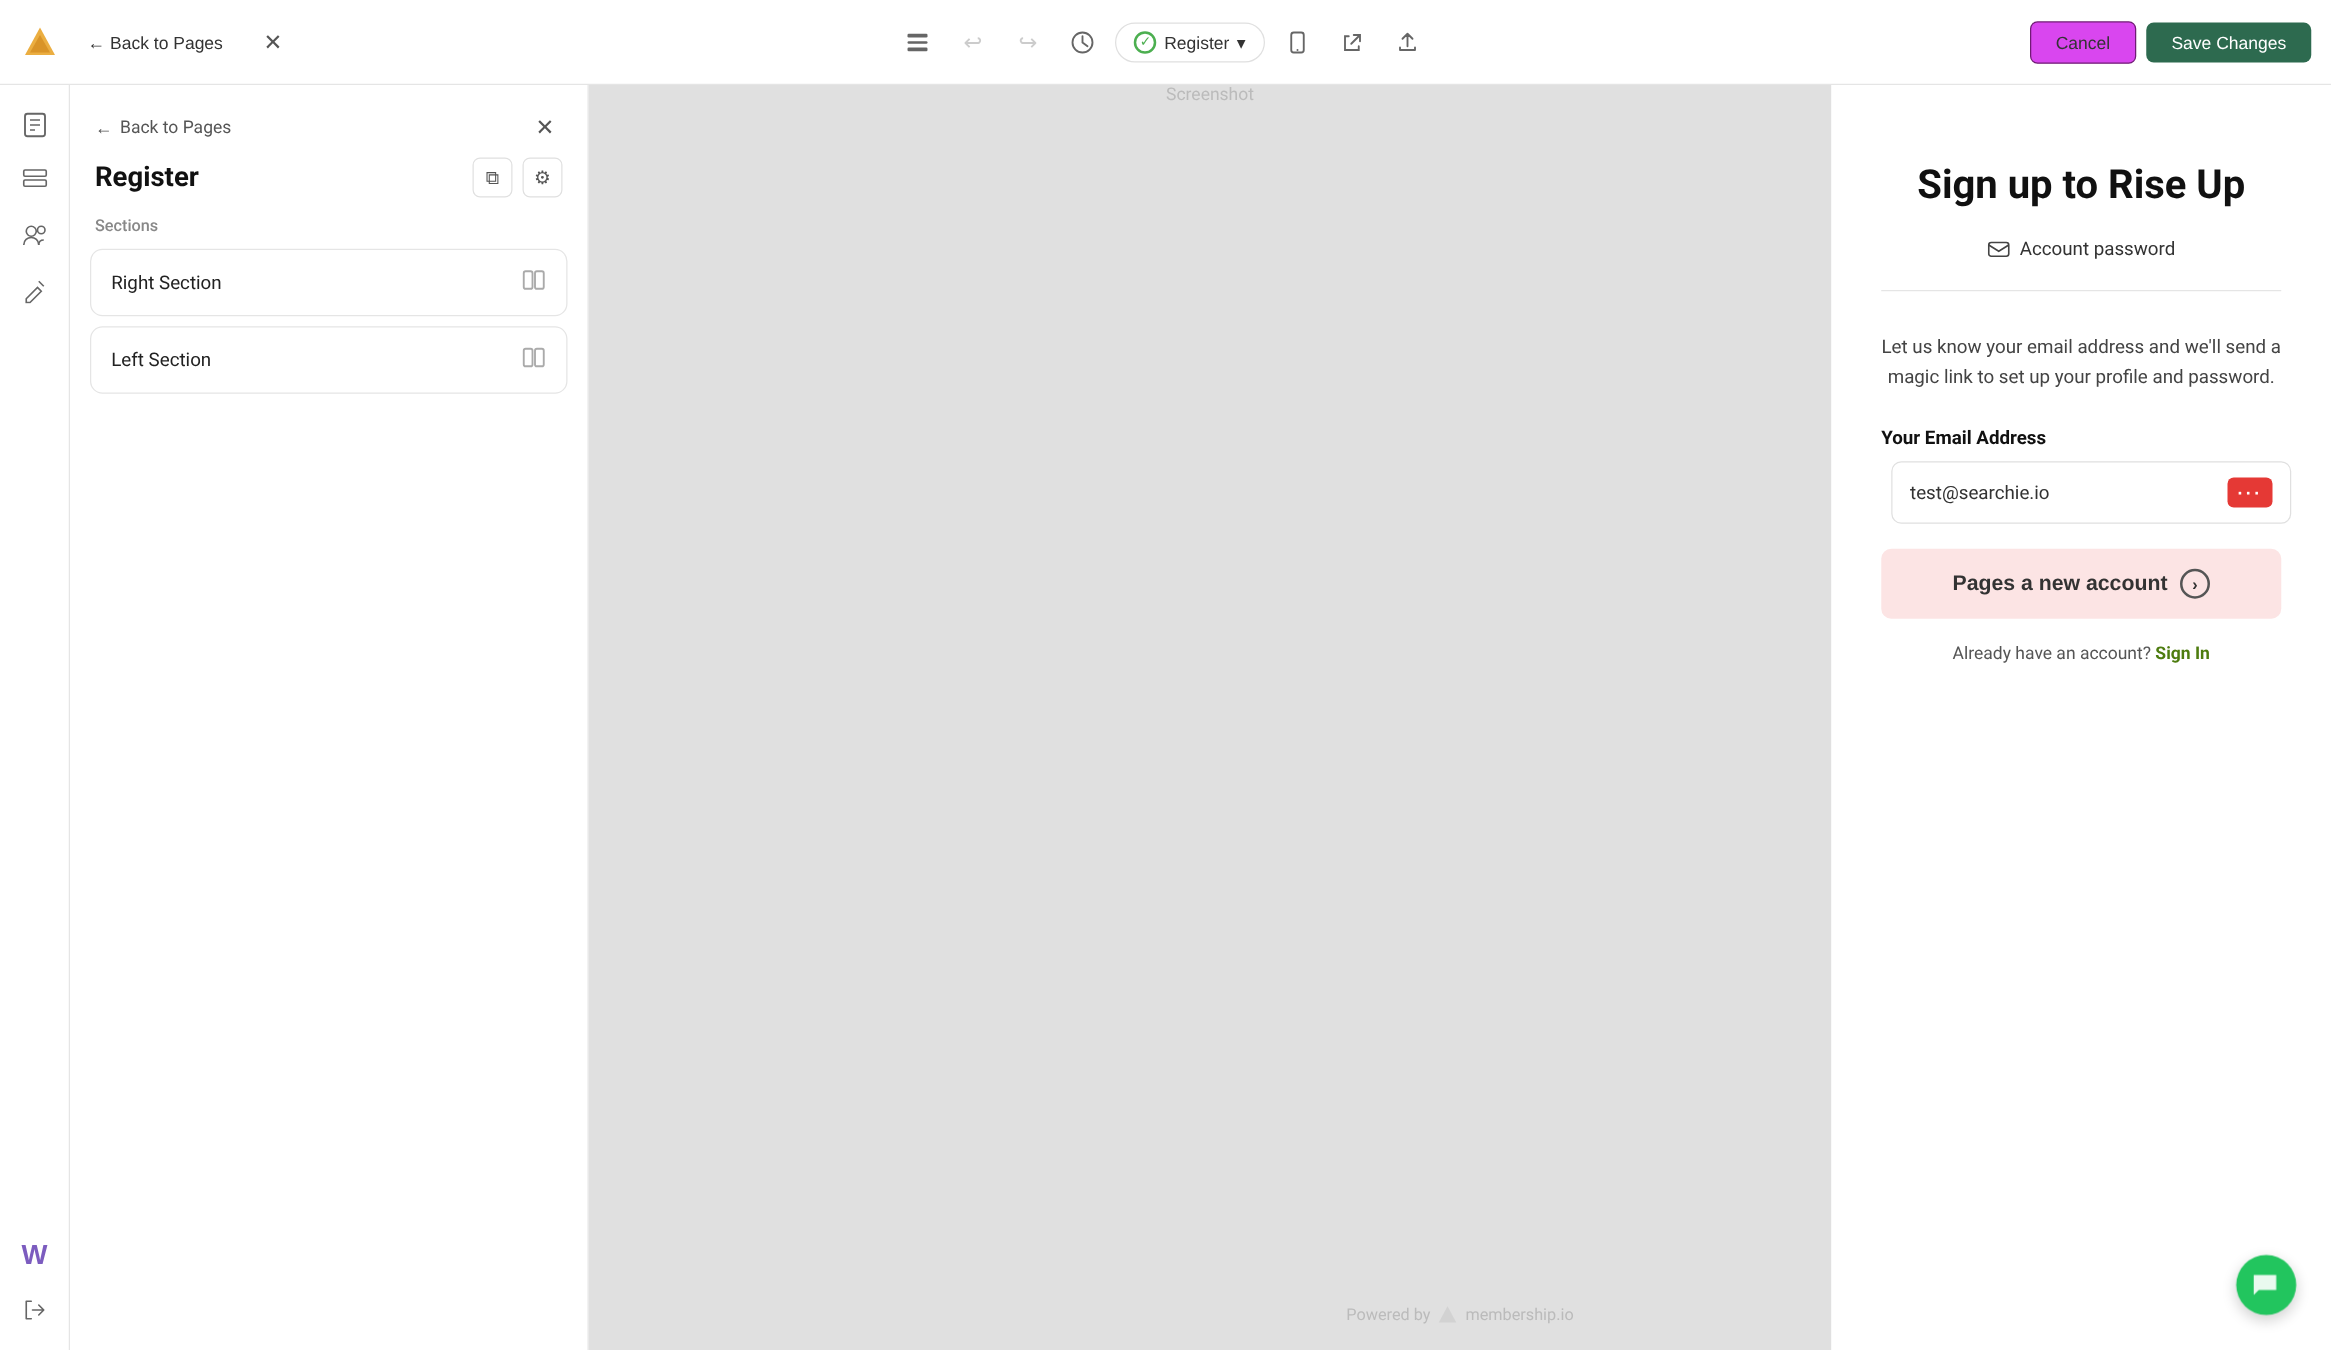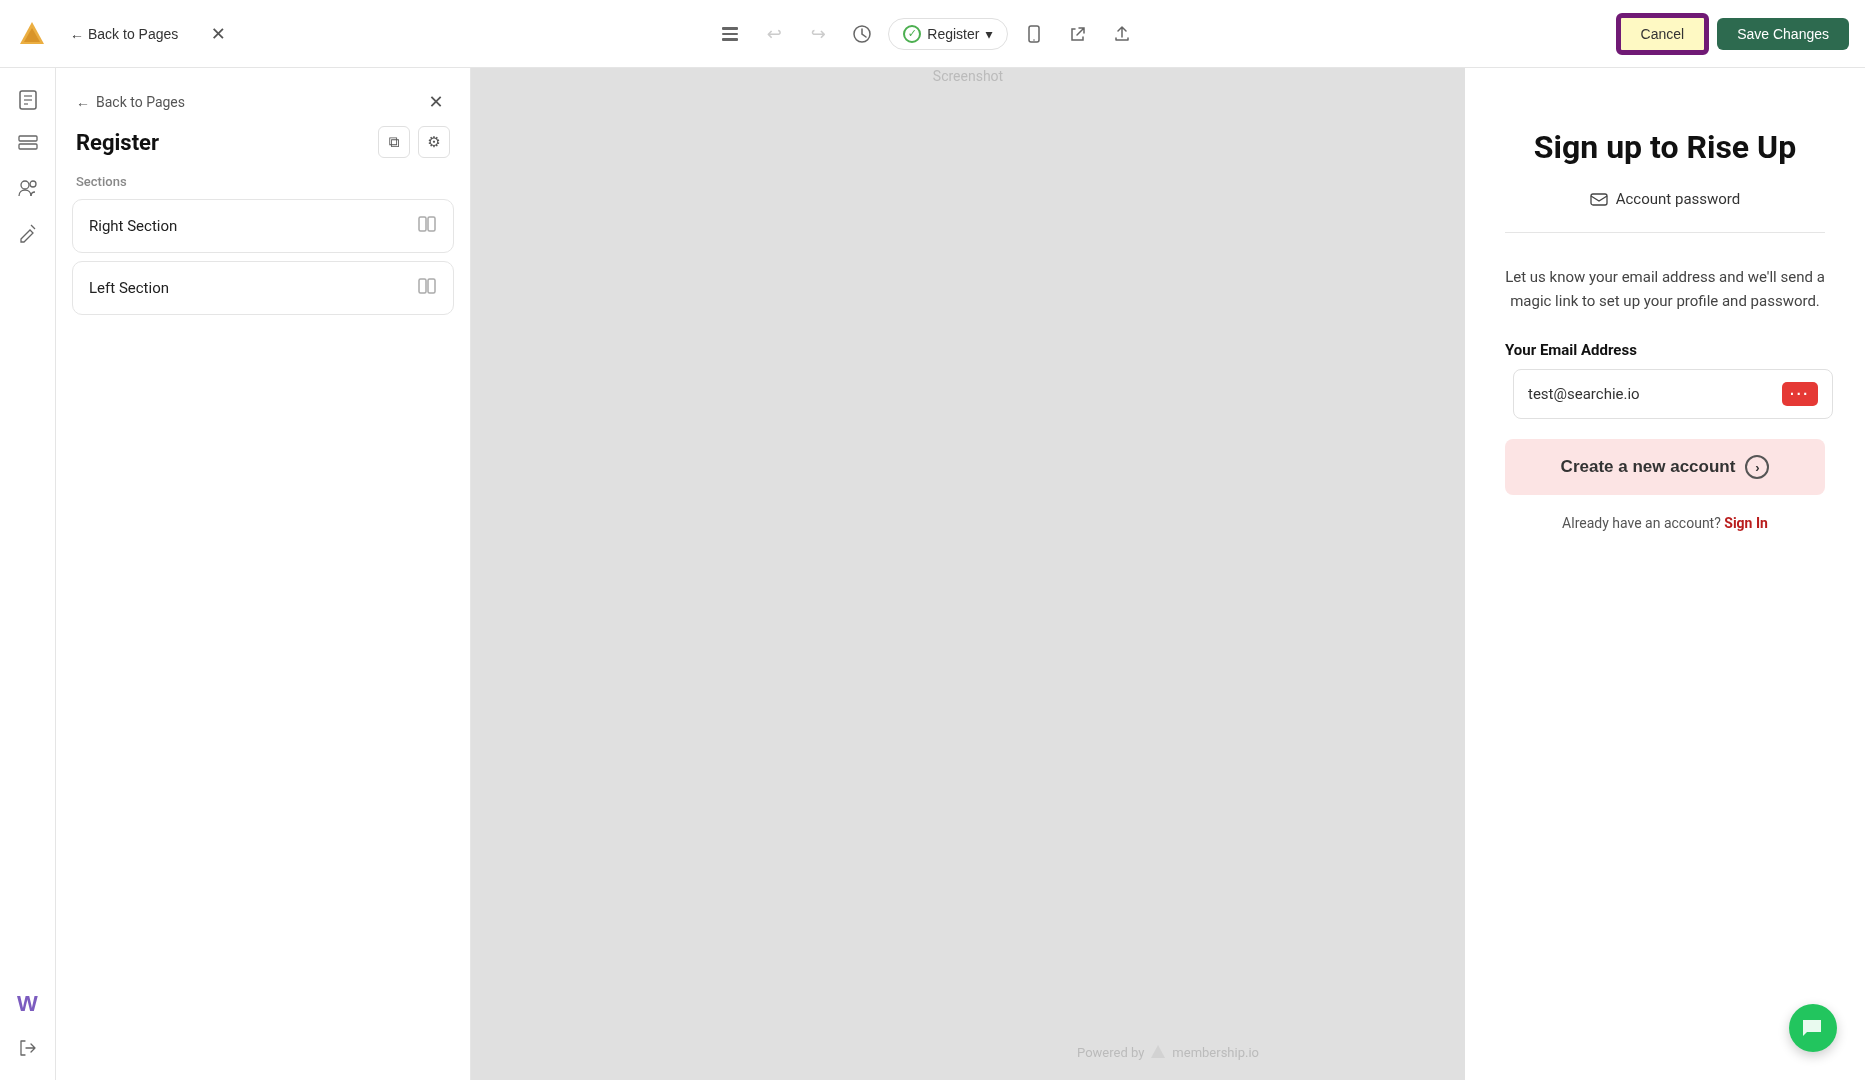--- a/index.html
+++ b/index.html
@@ -79,23 +79,23 @@
       font-size: 11px;
     }
     .topbar-right {
       display: flex;
       align-items: center;
       gap: 8px;
       flex: 0 0 auto;
     }
     .cancel-btn {
       padding: 8px 20px;
-      border: 5px solid #701a75;
+      border: 1px solid #701a75;
       border-radius: 6px;
-      background: #fef9c3;
+      background: #d946ef;
       cursor: pointer;
       font-size: 14px;
       color: #333;
     }
     .save-btn {
       padding: 8px 20px;
       border: none;
       border-radius: 6px;
       background: #2d6a4f;
       color: white;
@@ -348,21 +348,21 @@
       justify-content: center;
       font-size: 13px;
     }
     .sign-in-text {
       font-size: 14px;
       color: #555;
       text-align: center;
     }
     .sign-in-link {
       font-weight: 700;
-      color: #b91c1c;
+      color: #4d7c0f;
     }
 
     
     .powered-by {
       position: absolute;
       bottom: 20px;
       left: 50%;
       transform: translateX(-50%);
       color: #bbb;
       font-size: 13px;
@@ -574,21 +574,21 @@
         <p class="magic-link-text">Let us know your email address and we'll send a<br>magic link to set up your profile and password.</p>
 
         <div class="email-label">Your Email Address</div>
 
         <div class="email-input-row">
           <span class="email-input-value">test@searchie.io</span>
           <button class="email-dots-btn">···</button>
         </div>
 
         <button class="create-account-btn">
-          <span>Create a new account</span>
+          <span>Pages a new account</span>
           <div class="arrow-circle">›</div>
         </button>
 
         <p class="sign-in-text">
           <span>Already have an account?</span>
           <span class="sign-in-link">Sign In</span>
         </p>
       </div>
     </div>
 

